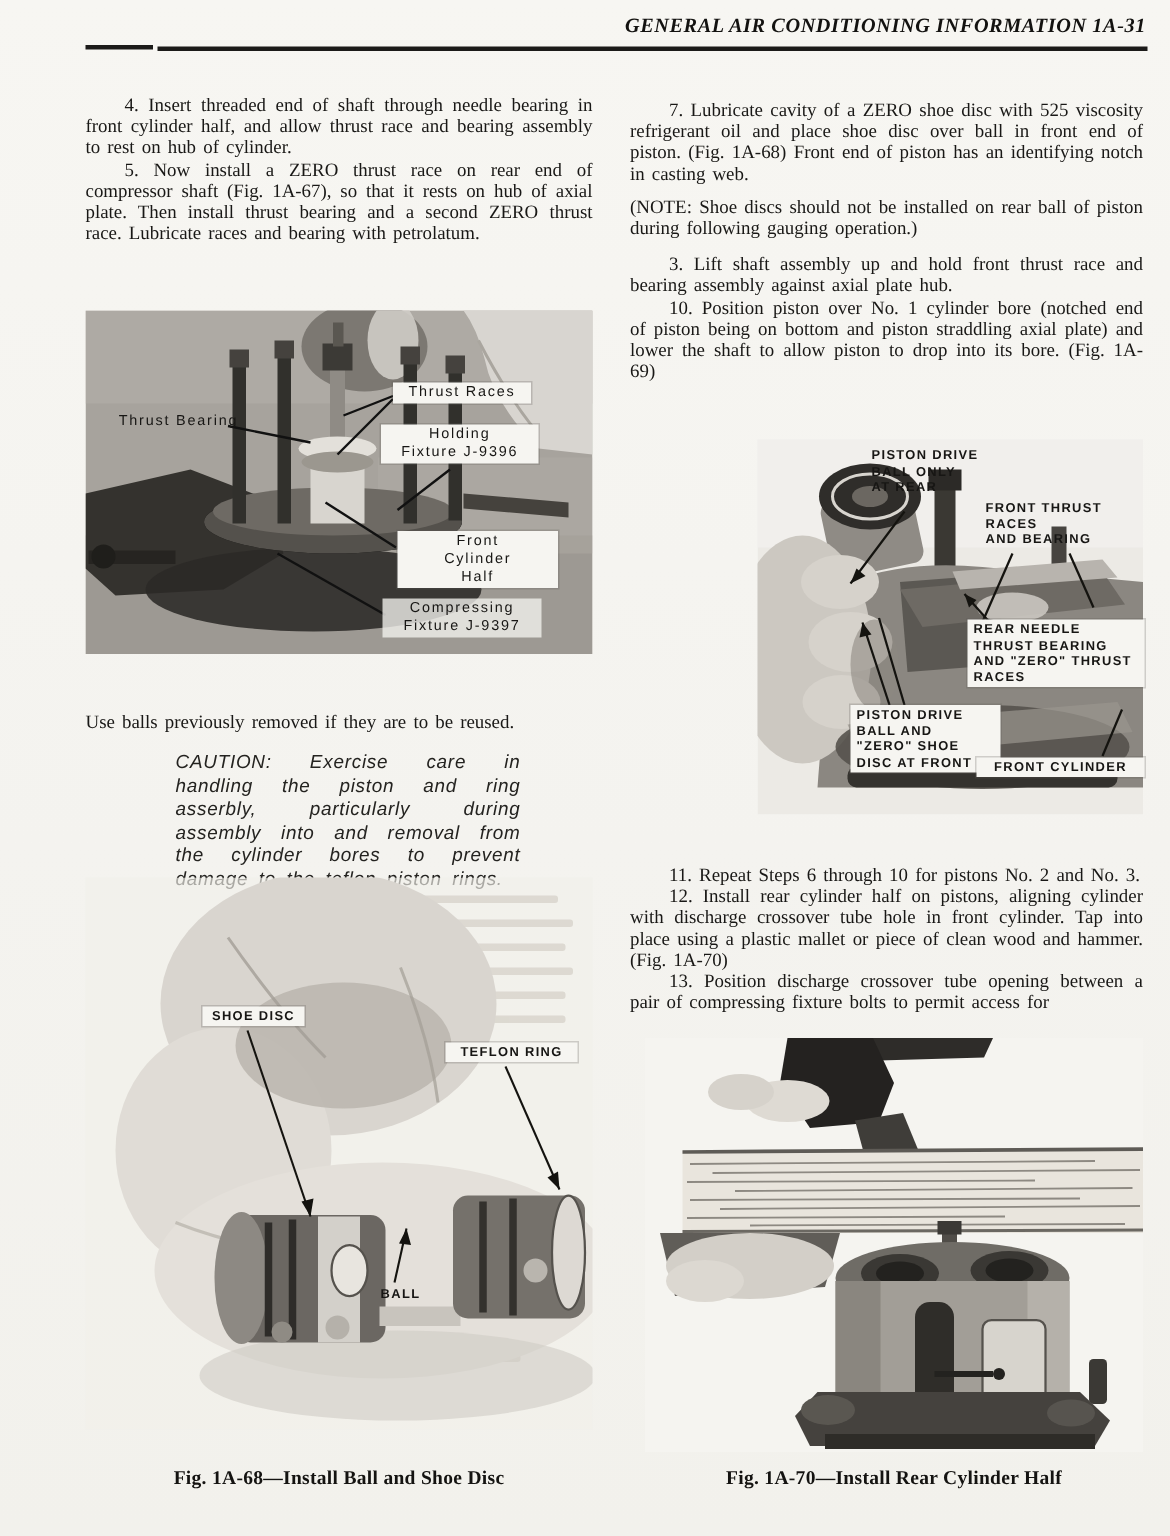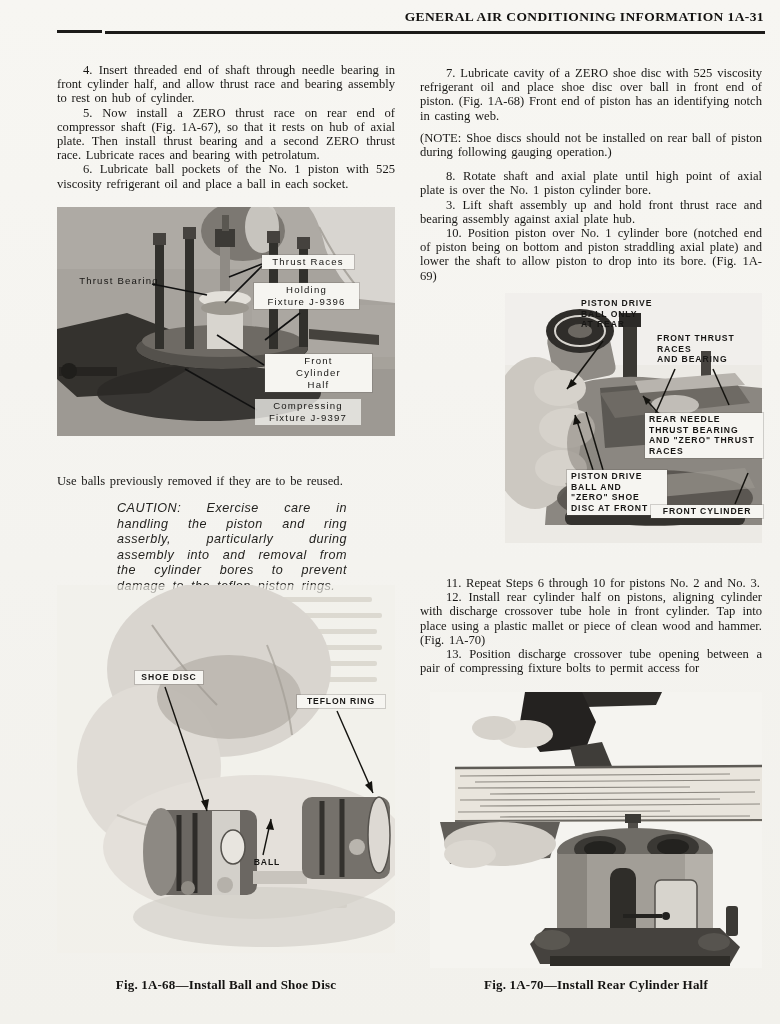--- a/index.html
+++ b/index.html
@@ -3,21 +3,21 @@
 <meta charset="utf-8">
 <style>
   html,body{margin:0;padding:0;}
   .page{
     position:relative;width:780px;height:1024px;overflow:hidden;
     background:linear-gradient(180deg,#f7f6f2 0%,#f4f3ef 55%,#f2f1ec 100%);
     color:#161513;font-family:"Liberation Serif",serif;
   }
   .hdr{
     position:absolute;top:9px;left:0;right:16px;text-align:right;
-    font-weight:bold;font-size:13.5px;letter-spacing:.4px;color:#131210;
+    font-weight:bold;font-size:13.5px;letter-spacing:.4px;color:#131210;font-style:italic;
   }
   .rule{position:absolute;height:3px;background:#1c1b19;}
   .rule-a{left:57px;top:30px;width:45px;}
   .rule-b{left:105px;top:31px;width:660px;}
   .col{position:absolute;}
   p.body{
     margin:0;font-size:12.6px;line-height:14.2px;text-align:justify;
     word-spacing:1.6px;color:#191816;
   }
   p.ind{text-indent:26px;}
@@ -47,21 +47,20 @@
 
 <div class="page">
 
   <div class="hdr">GENERAL AIR CONDITIONING INFORMATION 1A-31</div>
   <div class="rule rule-a"></div>
   <div class="rule rule-b"></div>
 
   <div class="col" style="left:57px;top:63px;width:338px;">
     <p class="body ind">4. Insert threaded end of shaft through needle bearing in front cylinder half, and allow thrust race and bearing assembly to rest on hub of cylinder.</p>
     <p class="body ind">5. Now install a ZERO thrust race on rear end of compressor shaft (Fig. 1A-67), so that it rests on hub of axial plate. Then install thrust bearing and a second ZERO thrust race. Lubricate races and bearing with petrolatum.</p>
-    <p class="body ind">6. Lubricate ball pockets of the No. 1 piston with 525 viscosity refrigerant oil and place a ball in each socket.</p>
   </div>
 
   <div class="fig" style="left:57px;top:207px;width:275px;height:229px;">
     <svg width="338" height="229" viewBox="0 0 338 229">
       <rect x="0" y="0" width="338" height="229" fill="#a7a39d"></rect>
       <rect x="0" y="0" width="338" height="62" fill="#b4b0aa" opacity="0.55"></rect>
       <rect x="0" y="150" width="338" height="79" fill="#8e8a84" opacity="0.4"></rect>
       <rect x="195" y="98" width="143" height="64" fill="#b1ada7" opacity="0.45"></rect>
       <path d="M252,0 L338,0 L338,96 L302,92 Q272,62 266,32 Q261,12 252,0 Z" fill="#d8d5d0"></path>
       <path d="M262,20 Q280,55 300,80" stroke="#aaa69f" stroke-width="2" fill="none"></path>
@@ -160,21 +159,20 @@
     </svg>
     <div class="plabel labcap boxed" style="left:78px;top:86px;width:60px;">SHOE DISC</div>
     <div class="plabel labcap boxed" style="left:240px;top:110px;width:80px;">TEFLON RING</div>
     <div class="plabel labcap plain" style="left:190px;top:272px;width:40px;">BALL</div>
   </div>
   <div class="caption" style="left:57px;top:977px;width:338px;">Fig. 1A-68—Install Ball and Shoe Disc</div>
 
   <div class="col" style="left:420px;top:66px;width:342px;">
     <p class="body ind" style="margin-bottom:8px;">7. Lubricate cavity of a ZERO shoe disc with 525 viscosity refrigerant oil and place shoe disc over ball in front end of piston. (Fig. 1A-68) Front end of piston has an identifying notch in casting web.</p>
     <p class="body" style="margin-bottom:10px;">(NOTE: Shoe discs should not be installed on rear ball of piston during following gauging operation.)</p>
-    <p class="body ind">8. Rotate shaft and axial plate until high point of axial plate is over the No. 1 piston cylinder bore.</p>
     <p class="body ind">3. Lift shaft assembly up and hold front thrust race and bearing assembly against axial plate hub.</p>
     <p class="body ind">10. Position piston over No. 1 cylinder bore (notched end of piston being on bottom and piston straddling axial plate) and lower the shaft to allow piston to drop into its bore. (Fig. 1A-69)</p>
   </div>
 
   <div class="fig" style="left:505px;top:293px;width:257px;height:250px;">
     <svg width="257" height="250" viewBox="0 0 257 250">
       <rect x="0" y="0" width="257" height="250" fill="#eceae5"></rect>
       <rect x="0" y="0" width="257" height="72" fill="#f2f0ec" opacity="0.9"></rect>
       <rect x="118" y="28" width="14" height="62" fill="#3a3833"></rect>
       <rect x="114" y="20" width="22" height="14" fill="#2c2a27"></rect>

